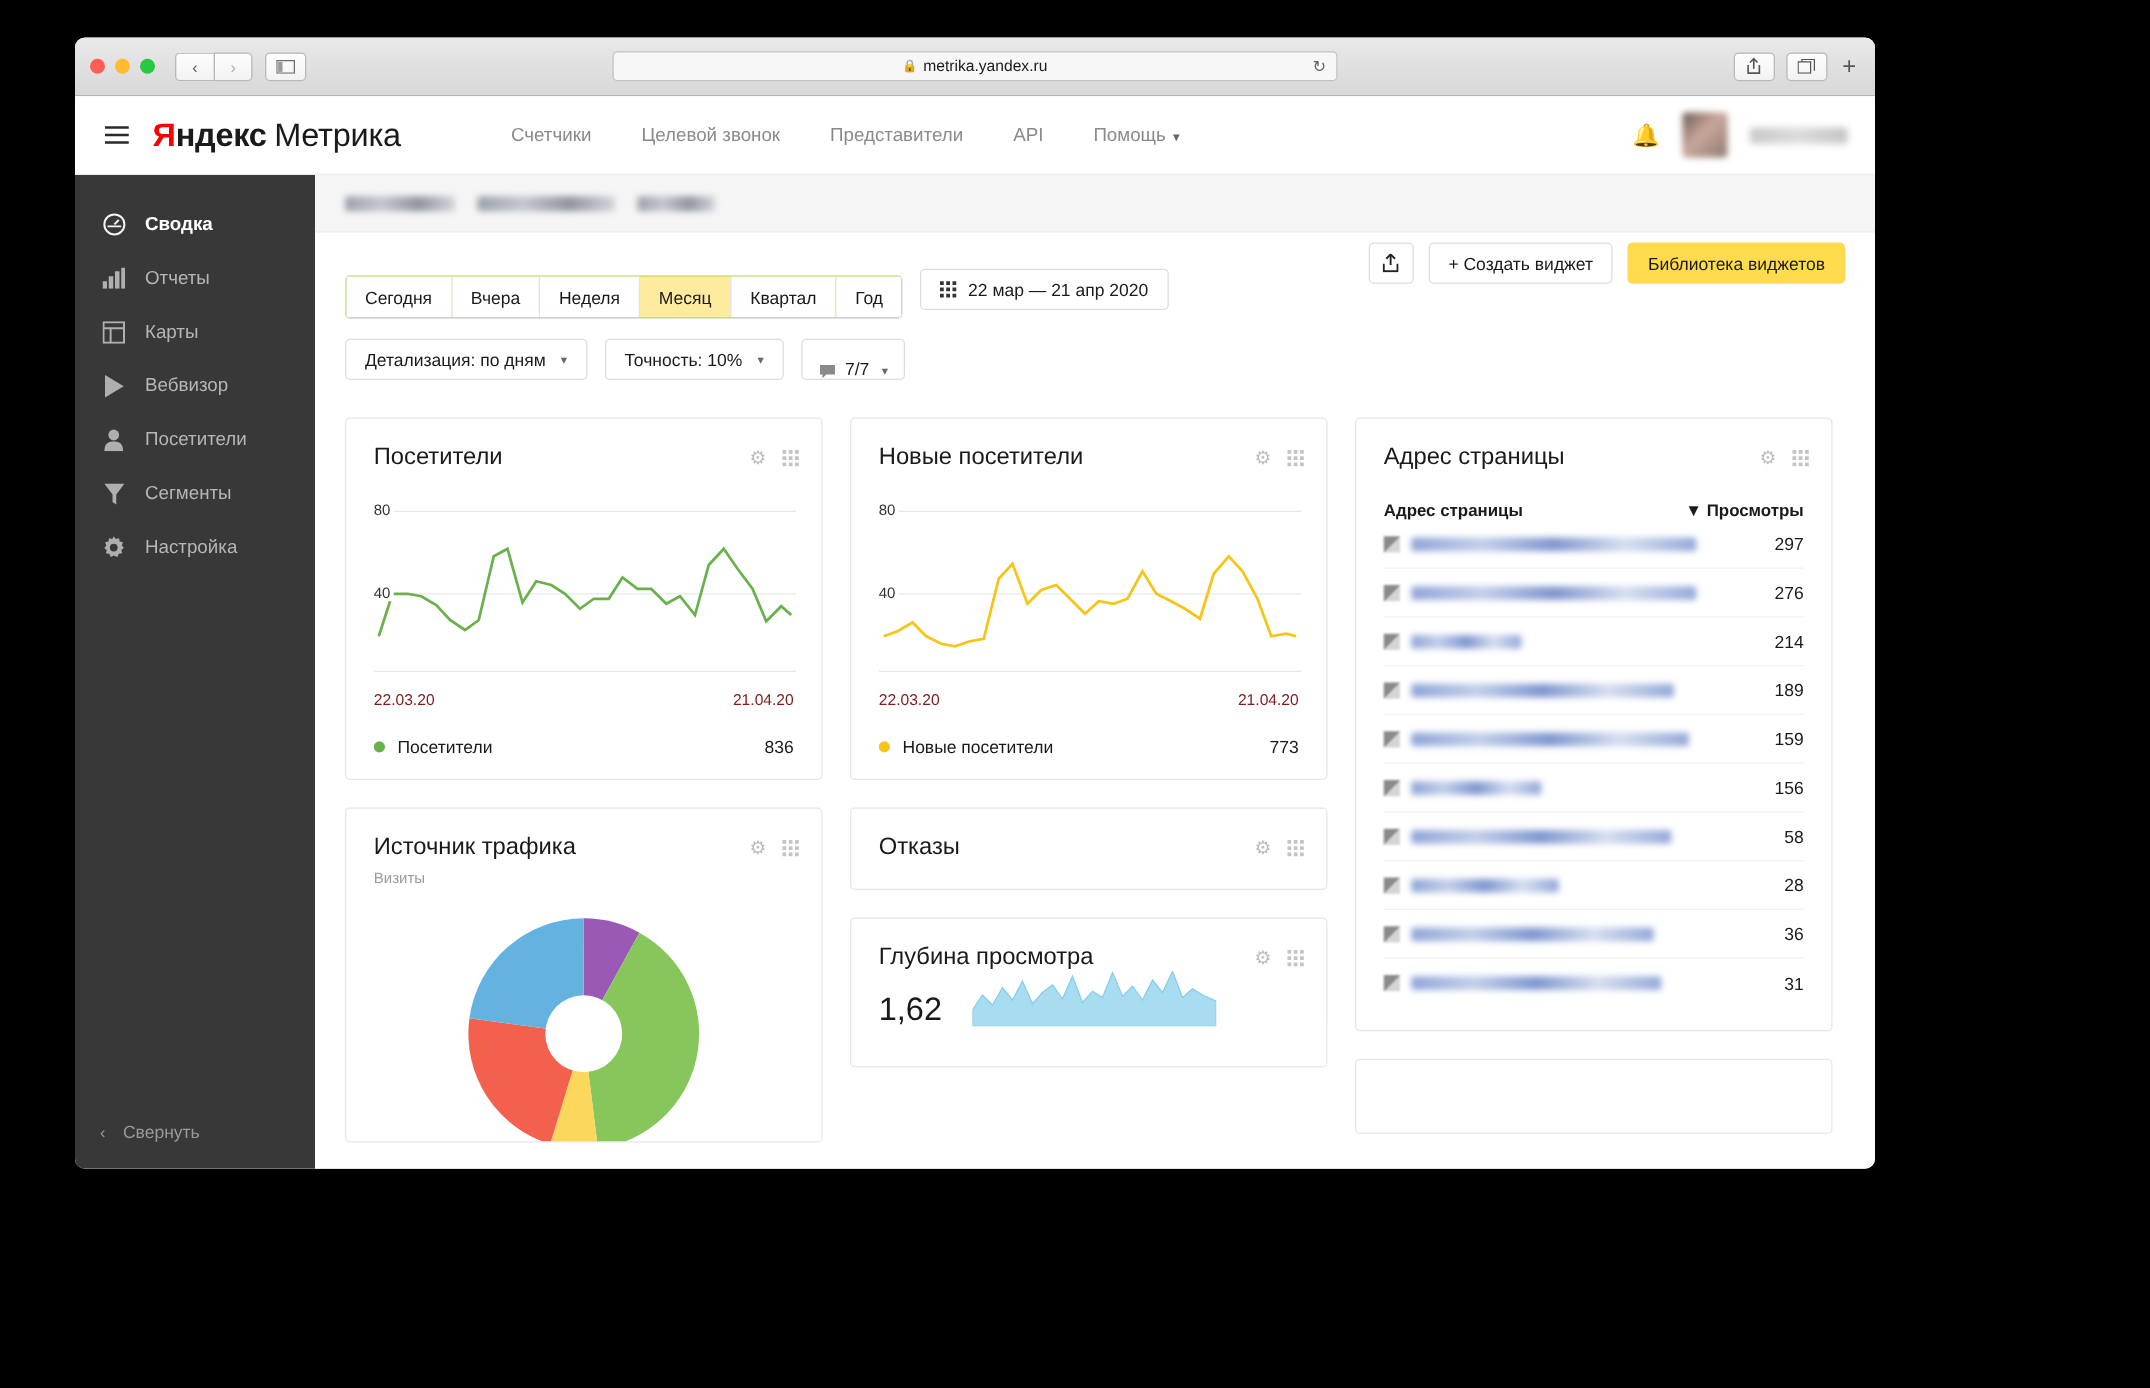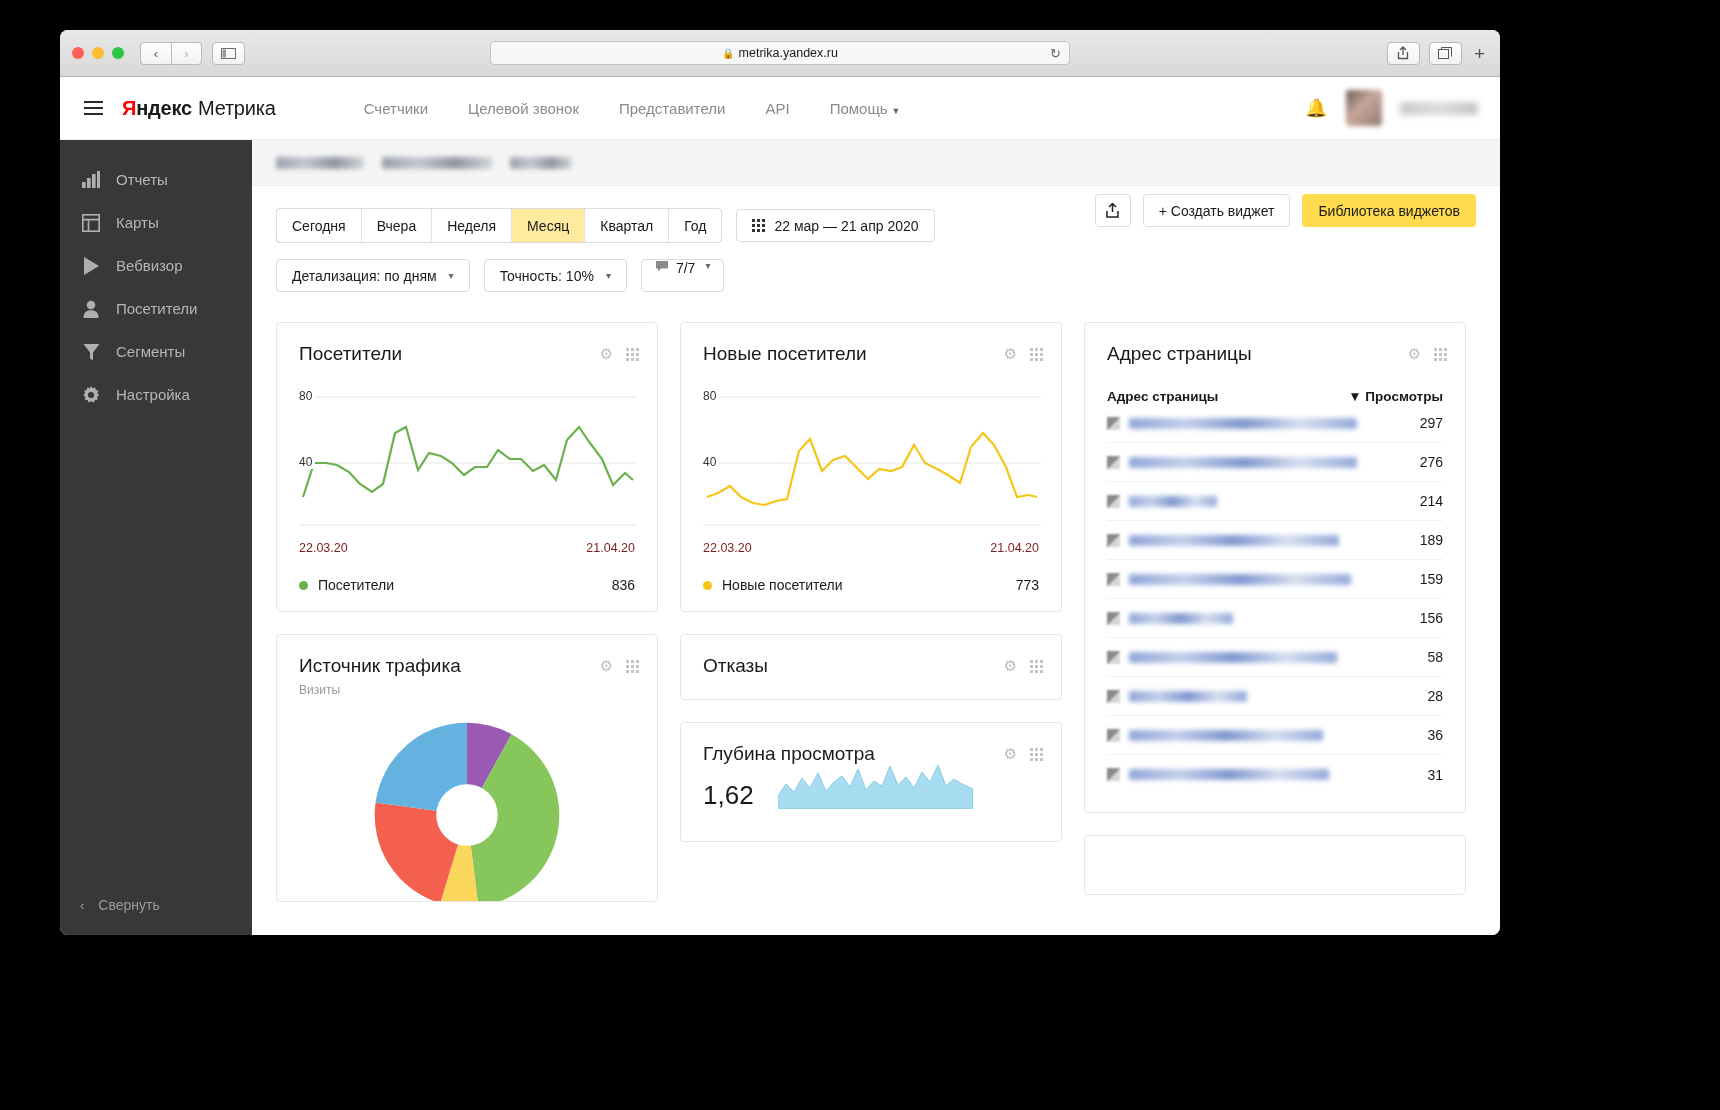--- a/index.html
+++ b/index.html
@@ -80,21 +80,21 @@
   .mheader {
     height: 63px;
     background: #fff;
     display: flex; align-items: center;
     padding: 0 24px;
     border-bottom: 1px solid #ececec;
     position: relative;
   }
   .burger { display: flex; flex-direction: column; gap: 4px; margin-right: 19px; cursor: pointer; }
   .burger span { display: block; width: 19px; height: 2px; background: #2a2a2a; }
-  .logo { font-size: 20px; letter-spacing: -.2px; white-space: nowrap; }
+  .logo { font-size: 26px; letter-spacing: -.2px; white-space: nowrap; }
   .logo .ya { color: #ff0000; font-weight: 700; }
   .logo .rest { color: #1a1a1a; font-weight: 700; }
   .logo .metrika { color: #1a1a1a; font-weight: 400; margin-left: 6px; }
   .topnav { display: flex; gap: 40px; margin-left: 88px; }
   .topnav a {
     font-size: 15px; color: #8a8a8a; text-decoration: none; white-space: nowrap;
   }
   .topnav a .chev { font-size: 9px; margin-left: 4px; }
   .hdr-right {
     position: absolute; right: 22px;
@@ -148,20 +148,21 @@
     height: 12px; border-radius: 2px;
     background: linear-gradient(90deg,#9aa0ab,#c3c7ce,#8f949e,#d2d5da);
     filter: blur(2.6px);
   }
 
   .toolbar { padding: 22px 24px 0 24px; position: relative; }
   .trow { display: flex; align-items: center; gap: 14px; margin-bottom: 16px; }
   .seg {
     display: flex; border: 1px solid #dcdcdc; border-radius: 4px; overflow: hidden;
     background: #84cc16;
+    margin-top: 12px;
   }
   .seg button {
     border: none; background: #fff;
     padding: 0 15px; height: 33px;
     font-size: 14px; color: #1a1a1a; cursor: pointer;
     border-right: 1px solid #e3e3e3;
     font-family: inherit;
   }
   .seg button:last-child { border-right: none; }
   .seg button.active { background: #ffeba0; }
@@ -187,21 +188,21 @@
     border: 1px solid #dcdcdc; border-radius: 4px; background: #fff;
     display: flex; align-items: center; justify-content: center;
     font-size: 14px; color: #222; cursor: pointer;
   }
   .btn-lib {
     height: 33px; padding: 0 16px;
     background: #ffdb4d; border: none; border-radius: 4px;
     font-size: 14px; color: #1a1a1a; cursor: pointer; font-family: inherit;
   }
   .bubble {
-    display: flex; align-items: flex-start; gap: 7px;
+    display: flex; align-items: flex-end; gap: 7px;
     height: 33px; padding: 0 13px;
     border: 1px solid #dcdcdc; border-radius: 4px; background: #fff;
     font-size: 14px; color: #1a1a1a; cursor: pointer;
   }
 
   
   .grid {
     display: flex; gap: 22px;
     padding: 14px 24px 0 24px;
   }
@@ -324,20 +325,30 @@
       <div class="bell">🔔</div>
       <div class="avatar"></div>
       <div class="username"></div>
     </div>
   </div>
 
   <div class="shell">
 
     <aside class="sidebar">
 
+      <div class="sitem active">
+        <span class="sicon">
+          <svg width="19" height="19" viewBox="0 0 19 19">
+              <circle cx="9.5" cy="9.5" r="8" fill="none" stroke="currentColor" stroke-width="1.6"></circle>
+              <path d="M9.5 9.5 L13 6" stroke="currentColor" stroke-width="1.6" fill="none"></path>
+              <path d="M4 11 h11" stroke="currentColor" stroke-width="1.4"></path>
+            </svg>
+        </span>
+        <span>Сводка</span>
+      </div>
 
       <div class="sitem">
         <span class="sicon">
           <svg width="18" height="17" viewBox="0 0 18 17">
               <rect x="0" y="11" width="3.6" height="6" fill="currentColor"></rect>
               <rect x="5" y="7" width="3.6" height="10" fill="currentColor"></rect>
               <rect x="10" y="3" width="3.6" height="14" fill="currentColor"></rect>
               <rect x="15" y="0" width="3" height="17" fill="currentColor"></rect>
             </svg>
         </span>

